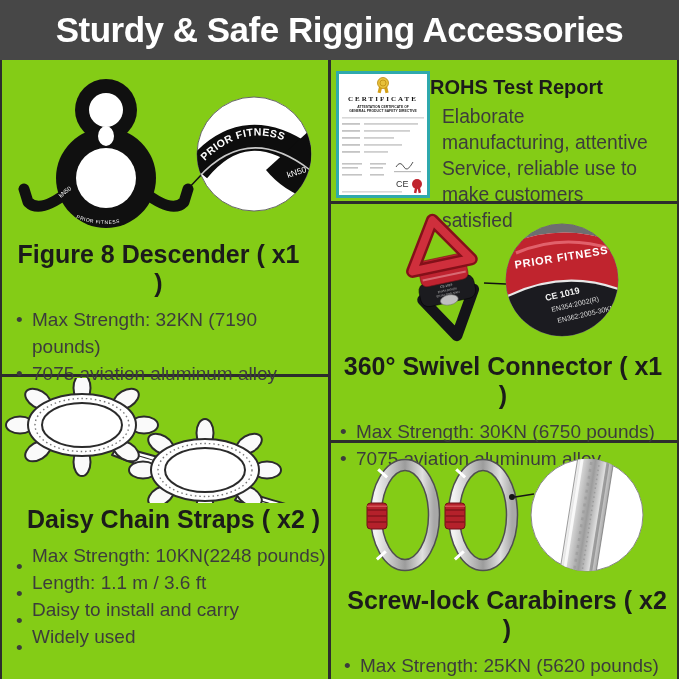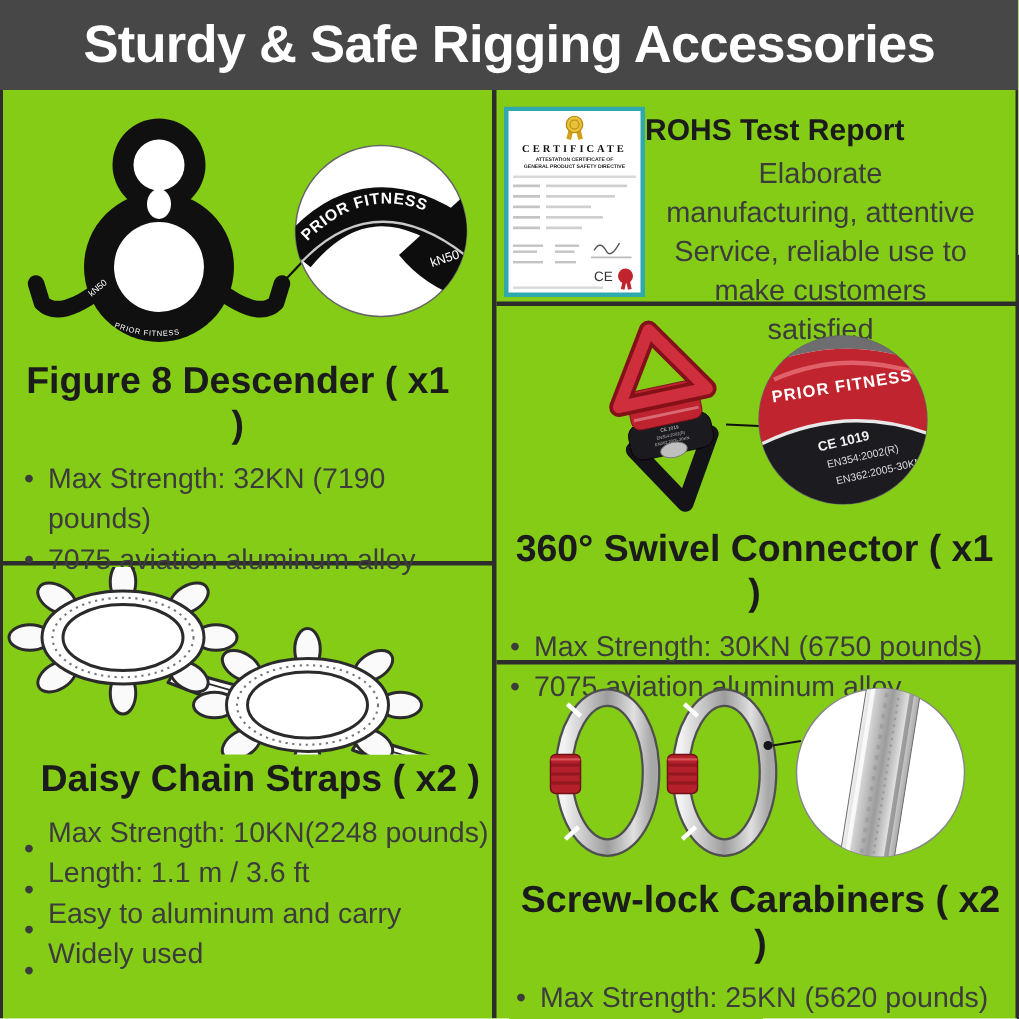--- a/index.html
+++ b/index.html
@@ -27,21 +27,21 @@
   
   .sec-text { position:absolute; color:#3c3c3c; }
   .sec-text h2 { margin:0 0 8px 0; font-size:25px; font-weight:bold; color:#1b1b1b;text-align:center; }
   ul.bullets { list-style:none; margin:0; padding:0; font-size:19px; }
   ul.bullets li { display:flex; align-items:flex-start; line-height:27px; }
   ul.bullets .dot { width:16px; flex:none; }
   .daisy-text .dot { transform:translateY(11px); }
   .figure8-text { left:16px; top:240px; width:285px; }
   .rohs-text    { left:430px; top:76px;  width:224px; }
   .rohs-text h2 { text-align:left; font-size:20px; margin-bottom:5px; }
-  .rohs-text .body { margin-left:12px; width:210px; font-size:19.3px; line-height:26px;text-align:center; }
+  .rohs-text .body { margin-left:12px; width:210px; font-size:19.3px; line-height:26px; }
   .swivel-text  { left:340px; top:352px; width:326px; }
   .daisy-text   { left:16px; top:505px; width:315px; }
   .carab-text   { left:344px; top:586px; width:326px; }
   svg { position:absolute; display:block; }
   svg text { font-family:"Liberation Sans", sans-serif; }
 </style>
 </head>
 <body>
 
 <div class="canvas">
@@ -247,21 +247,21 @@
       <li>
           <span class="dot">•</span>
           <span>Max Strength: 10KN(2248 pounds)</span>
         </li>
       <li>
           <span class="dot">•</span>
           <span>Length: 1.1 m / 3.6 ft</span>
         </li>
       <li>
           <span class="dot">•</span>
-          <span>Easy to aluminum and carry</span>
+          <span>Daisy to install and carry</span>
         </li>
       <li>
           <span class="dot">•</span>
           <span>Widely used</span>
         </li>
     </ul>
   </div>
 
   <svg style="left:336px; top:448px;" width="340" height="136" viewBox="0 0 340 136">
     <defs>

